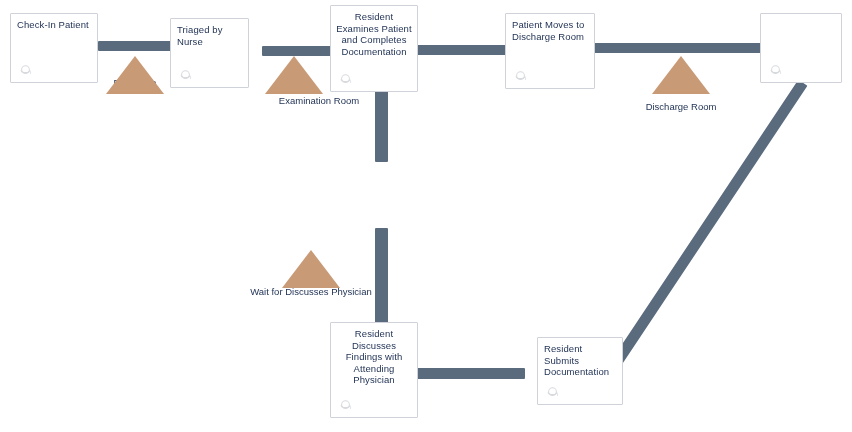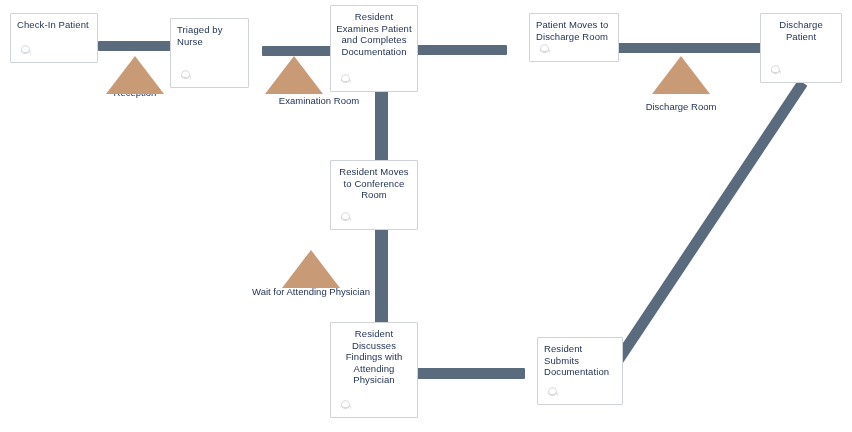--- a/index.html
+++ b/index.html
@@ -94,34 +94,34 @@
     <div class="connector" style="background: rgb(90, 107, 125); left: 262px; top: 46px; width: 70px; height: 10px;"></div>
     <div class="connector" style="background: rgb(90, 107, 125); left: 417px; top: 45px; width: 90px; height: 10px;"></div>
     <div class="connector" style="background: rgb(90, 107, 125); left: 594px; top: 43px; width: 168px; height: 10px;"></div>
     <div class="connector" style="background: rgb(90, 107, 125); left: 375px; top: 90px; width: 13px; height: 72px;"></div>
     <div class="connector" style="background: rgb(90, 107, 125); left: 375px; top: 228px; width: 13px; height: 96px;"></div>
     <div class="connector" style="background: rgb(90, 107, 125); left: 417px; top: 368px; width: 108px; height: 11px;"></div>
     <div class="connector diag" style="background: rgb(90, 107, 125); left: 604px; top: 375.5px; width: 359.168px; height: 11px; transform: rotate(-56.3542deg);"></div>
     <div class="resource" style="left: 106px; top: 56px; width: 58px; height: 38px;">
       <div class="tri" style="border-left: 29px solid transparent; border-right: 29px solid transparent; border-bottom: 38px solid rgb(200, 154, 118);"></div>
     </div>
-    <div class="res-label" style="left: 106px; top: 87px; width: 58px; color: rgb(29, 47, 82);">Reception</div>
+    <div class="res-label" style="left: 106px; top: 77px; width: 58px; color: rgb(29, 47, 82);">Reception</div>
     <div class="resource" style="left: 265px; top: 56px; width: 58px; height: 38px;">
       <div class="tri" style="border-left: 29px solid transparent; border-right: 29px solid transparent; border-bottom: 38px solid rgb(200, 154, 118);"></div>
     </div>
     <div class="res-label" style="left: 251px; top: 95px; width: 86px; color: rgb(29, 47, 82); margin-left: 25px;">Examination Room</div>
     <div class="resource" style="left: 652px; top: 56px; width: 58px; height: 38px;">
       <div class="tri" style="border-left: 29px solid transparent; border-right: 29px solid transparent; border-bottom: 38px solid rgb(200, 154, 118);"></div>
     </div>
     <div class="res-label" style="left: 641px; top: 101px; width: 80px; color: rgb(29, 47, 82);">Discharge Room</div>
     <div class="resource" style="left: 282px; top: 250px; width: 58px; height: 38px;">
       <div class="tri" style="border-left: 29px solid transparent; border-right: 29px solid transparent; border-bottom: 38px solid rgb(200, 154, 118);"></div>
     </div>
-    <div class="res-label" style="left: 245px; top: 286px; width: 132px; color: rgb(29, 47, 82);">Wait for Attending Physician</div>
-    <div class="node" style="left: 10px; top: 13px; width: 88px; height: 50px; background: rgb(255, 255, 255); border-color: rgb(207, 211, 217);">
+    <div class="res-label" style="left: 245px; top: 286px; width: 132px; color: rgb(29, 47, 82);">Wait for Discusses Physician</div>
+    <div class="node" style="left: 10px; top: 13px; width: 88px; height: 70px; background: rgb(255, 255, 255); border-color: rgb(207, 211, 217);">
       <div class="node-label left" style="color: rgb(29, 47, 82);">Check-In Patient</div>
       <span class="node-icon">
         <svg viewBox="0 0 16 13" width="15" height="12">
           <circle cx="8" cy="6" r="4.2" fill="none" stroke="#b8bcc3" stroke-width="1.1"></circle>
           <path d="M3.2 6.6 C3.6 10.2 12.4 10.2 12.8 6.6" fill="none" stroke="#b8bcc3" stroke-width="1.1"></path>
           <path d="M12.6 7.4 C13.5 8.4 13.9 9.6 13.3 10.6" fill="none" stroke="#b8bcc3" stroke-width="1"></path>
         </svg>
       </span>
     </div>
     <div class="node" style="left: 170px; top: 18px; width: 79px; height: 70px; background: rgb(255, 255, 255); border-color: rgb(207, 211, 217);">
@@ -140,46 +140,32 @@
 and Completes
 Documentation</div>
       <span class="node-icon">
         <svg viewBox="0 0 16 13" width="15" height="12">
           <circle cx="8" cy="6" r="4.2" fill="none" stroke="#b8bcc3" stroke-width="1.1"></circle>
           <path d="M3.2 6.6 C3.6 10.2 12.4 10.2 12.8 6.6" fill="none" stroke="#b8bcc3" stroke-width="1.1"></path>
           <path d="M12.6 7.4 C13.5 8.4 13.9 9.6 13.3 10.6" fill="none" stroke="#b8bcc3" stroke-width="1"></path>
         </svg>
       </span>
     </div>
-    <div class="node" style="left: 505px; top: 13px; width: 90px; height: 49px; background: rgb(255, 255, 255); border-color: rgb(207, 211, 217); margin-left: 24px;">
+    <div class="node" style="left: 505px; top: 13px; width: 90px; height: 76px; background: rgb(255, 255, 255); border-color: rgb(207, 211, 217);">
       <div class="node-label left" style="color: rgb(29, 47, 82);">Patient Moves to
 Discharge Room</div>
       <span class="node-icon">
         <svg viewBox="0 0 16 13" width="15" height="12">
           <circle cx="8" cy="6" r="4.2" fill="none" stroke="#b8bcc3" stroke-width="1.1"></circle>
           <path d="M3.2 6.6 C3.6 10.2 12.4 10.2 12.8 6.6" fill="none" stroke="#b8bcc3" stroke-width="1.1"></path>
           <path d="M12.6 7.4 C13.5 8.4 13.9 9.6 13.3 10.6" fill="none" stroke="#b8bcc3" stroke-width="1"></path>
         </svg>
       </span>
     </div>
     <div class="node" style="left: 760px; top: 13px; width: 82px; height: 70px; background: rgb(255, 255, 255); border-color: rgb(207, 211, 217);">
-      <div class="node-label" style="color: rgb(29, 47, 82);">Discharge
-Patient</div>
-      <span class="node-icon">
-        <svg viewBox="0 0 16 13" width="15" height="12">
-          <circle cx="8" cy="6" r="4.2" fill="none" stroke="#b8bcc3" stroke-width="1.1"></circle>
-          <path d="M3.2 6.6 C3.6 10.2 12.4 10.2 12.8 6.6" fill="none" stroke="#b8bcc3" stroke-width="1.1"></path>
-          <path d="M12.6 7.4 C13.5 8.4 13.9 9.6 13.3 10.6" fill="none" stroke="#b8bcc3" stroke-width="1"></path>
-        </svg>
-      </span>
-    </div>
-    <div class="node" style="left: 330px; top: 160px; width: 88px; height: 70px; background: rgb(255, 255, 255); border-color: rgb(207, 211, 217);">
-      <div class="node-label" style="color: rgb(29, 47, 82);">Resident Moves
-to Conference
-Room</div>
       <span class="node-icon">
         <svg viewBox="0 0 16 13" width="15" height="12">
           <circle cx="8" cy="6" r="4.2" fill="none" stroke="#b8bcc3" stroke-width="1.1"></circle>
           <path d="M3.2 6.6 C3.6 10.2 12.4 10.2 12.8 6.6" fill="none" stroke="#b8bcc3" stroke-width="1.1"></path>
           <path d="M12.6 7.4 C13.5 8.4 13.9 9.6 13.3 10.6" fill="none" stroke="#b8bcc3" stroke-width="1"></path>
         </svg>
       </span>
     </div>
     <div class="node" style="left: 330px; top: 322px; width: 88px; height: 96px; background: rgb(255, 255, 255); border-color: rgb(207, 211, 217);">
       <div class="node-label" style="color: rgb(29, 47, 82);">Resident

